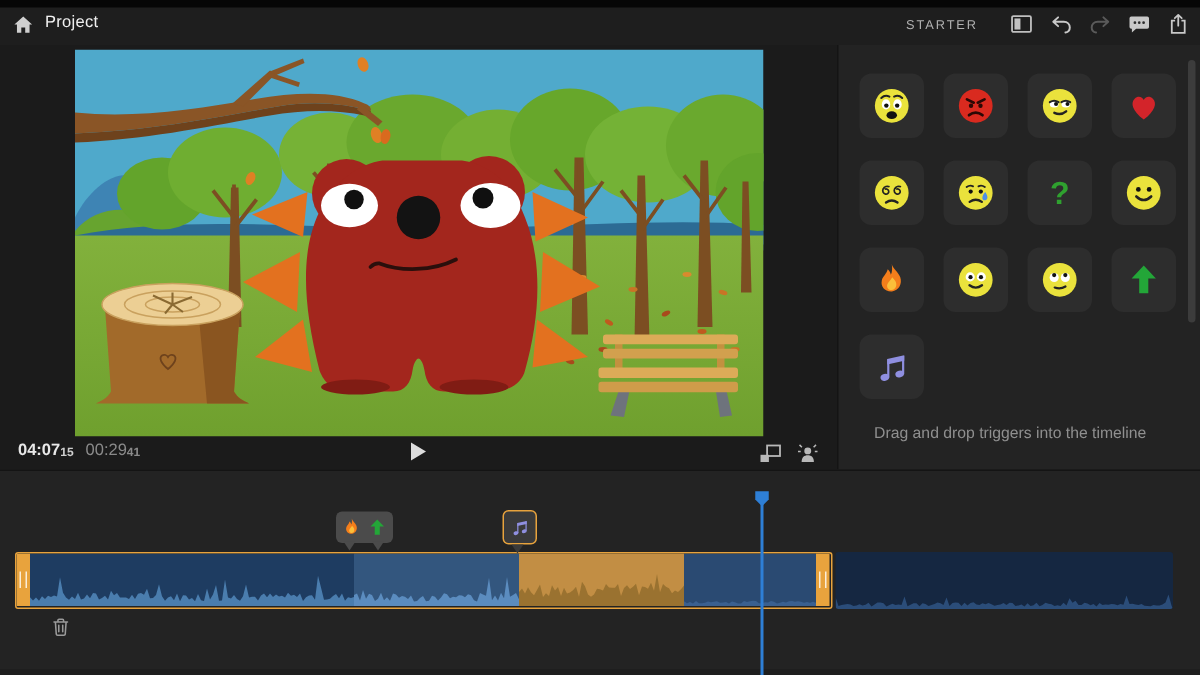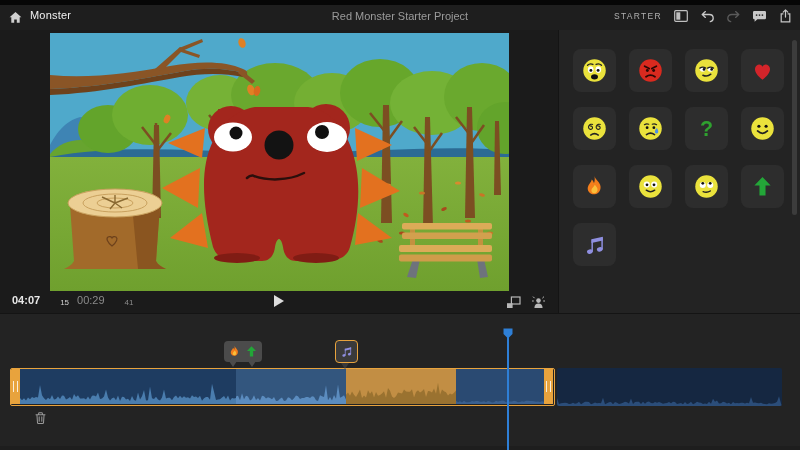--- a/index.html
+++ b/index.html
@@ -8,30 +8,30 @@
   .app{position:absolute;inset:0;background:#1d1d1d;}
 
   
   .topbar{position:absolute;left:0;top:0;width:800px;height:30px;background:#1e1e1e;}
   .topstrip{position:absolute;left:0;top:0;width:800px;height:5px;background:#060606;}
   .home-btn{position:absolute;left:9px;top:10px;width:15px;height:15px;cursor:pointer;}
   .tab{position:absolute;left:30px;top:9px;height:20px;color:#f0f0f0;font-size:11px;
        border-bottom:2px solid #e8e8e8;padding-bottom:3px;letter-spacing:.2px;}
   .tb-title{position:absolute;left:0;right:0;top:10px;text-align:center;color:#9b9b9b;font-size:11px;}
   .tb-right{position:absolute;right:7px;top:5px;height:22px;display:flex;align-items:center;gap:10px;}
-  .plan{color:#b0b0b0;font-size:8.5px;letter-spacing:1.3px;margin-right:1px;}
+  .plan{color:#b0b0b0;font-size:8.5px;letter-spacing:1.3px;margin-right:11px;}
   .tb-icon{width:16px;height:16px;display:flex;align-items:center;justify-content:center;cursor:pointer;}
 
   
   .main{position:absolute;left:0;top:30px;width:800px;height:283px;}
   .left-panel{position:absolute;left:0;top:0;width:558px;height:283px;background:#1b1b1b;}
   .scene{position:absolute;left:50px;top:3px;width:459px;height:258px;display:block;}
   .transport{position:absolute;left:0;bottom:0;width:558px;height:22px;}
   .timecode{position:absolute;left:12px;top:3px;font-size:11px;color:#e8e8e8;font-weight:bold;}
-  .tc-frames{font-size:8px;font-weight:normal;color:#cfcfcf;position:relative;top:1px;margin-left:20px;}
+  .tc-frames{font-size:8px;font-weight:bold;color:#cfcfcf;position:relative;top:1px;}
   .tc-total{color:#8a8a8a;font-weight:normal;margin-left:8px;}
   .tc-total .tc-frames{color:#8a8a8a;}
   .play-btn{position:absolute;left:273px;top:3px;width:14px;height:15px;cursor:pointer;}
   .tr-icons{position:absolute;right:12px;top:3px;display:flex;gap:9px;}
 
   .right-panel{position:absolute;left:558px;top:0;width:242px;height:283px;background:#232323;
                border-left:1px solid #141414;box-sizing:border-box;}
   .trigger-grid{position:absolute;left:14px;top:19px;display:grid;
                 grid-template-columns:repeat(4,43px);grid-auto-rows:43px;gap:15px 13px;}
   .tile{width:43px;height:43px;background:#2d2d2d;border-radius:8px;display:flex;
@@ -172,22 +172,21 @@
 
 <div class="app">
 
   <div class="topbar">
     <div class="topstrip"></div>
     <div class="home-btn">
       <svg viewBox="0 0 13 13" width="13" height="13">
         <path d="M6.5 1 L12.4 6.3 H10.7 V11.8 H7.8 V8.4 H5.2 V11.8 H2.3 V6.3 H0.6 Z" fill="#cfcfcf"></path>
       </svg>
     </div>
-    <div class="tab">Monster</div>
-    <div class="tb-title">Red Monster Starter Project</div>
+    <div class="tab">Project</div>
     <div class="tb-right">
       <span class="plan">STARTER</span>
       <span class="tb-icon">
         <svg viewBox="0 0 14 12" width="14" height="12">
           <rect x="0.7" y="0.7" width="12.6" height="10.6" rx="1" stroke="#c0c0c0" fill="none" stroke-width="1.2"></rect>
           <rect x="2.3" y="2.3" width="4" height="7.4" fill="#c0c0c0"></rect>
         </svg>
       </span>
       <span class="tb-icon">
         <svg viewBox="0 0 15 13" width="15" height="13">
@@ -424,20 +423,21 @@
             <svg viewBox="0 0 24 24">
               <use href="#sym-up-arrow"></use>
             </svg>
           </div>
           <div class="tile">
             <svg viewBox="0 0 24 24">
               <use href="#sym-music-note"></use>
             </svg>
           </div>
         </div>
+      <div class="hint">Drag and drop triggers into the timeline</div>
       <div class="scroll-thumb"></div>
     </div>
   </div>
 
   <div class="timeline">
     <div class="marker mk-combo">
         <svg class="mk-ico" viewBox="0 0 24 24">
           <use href="#sym-fire"></use>
         </svg>
         <svg class="mk-ico" viewBox="0 0 24 24">

